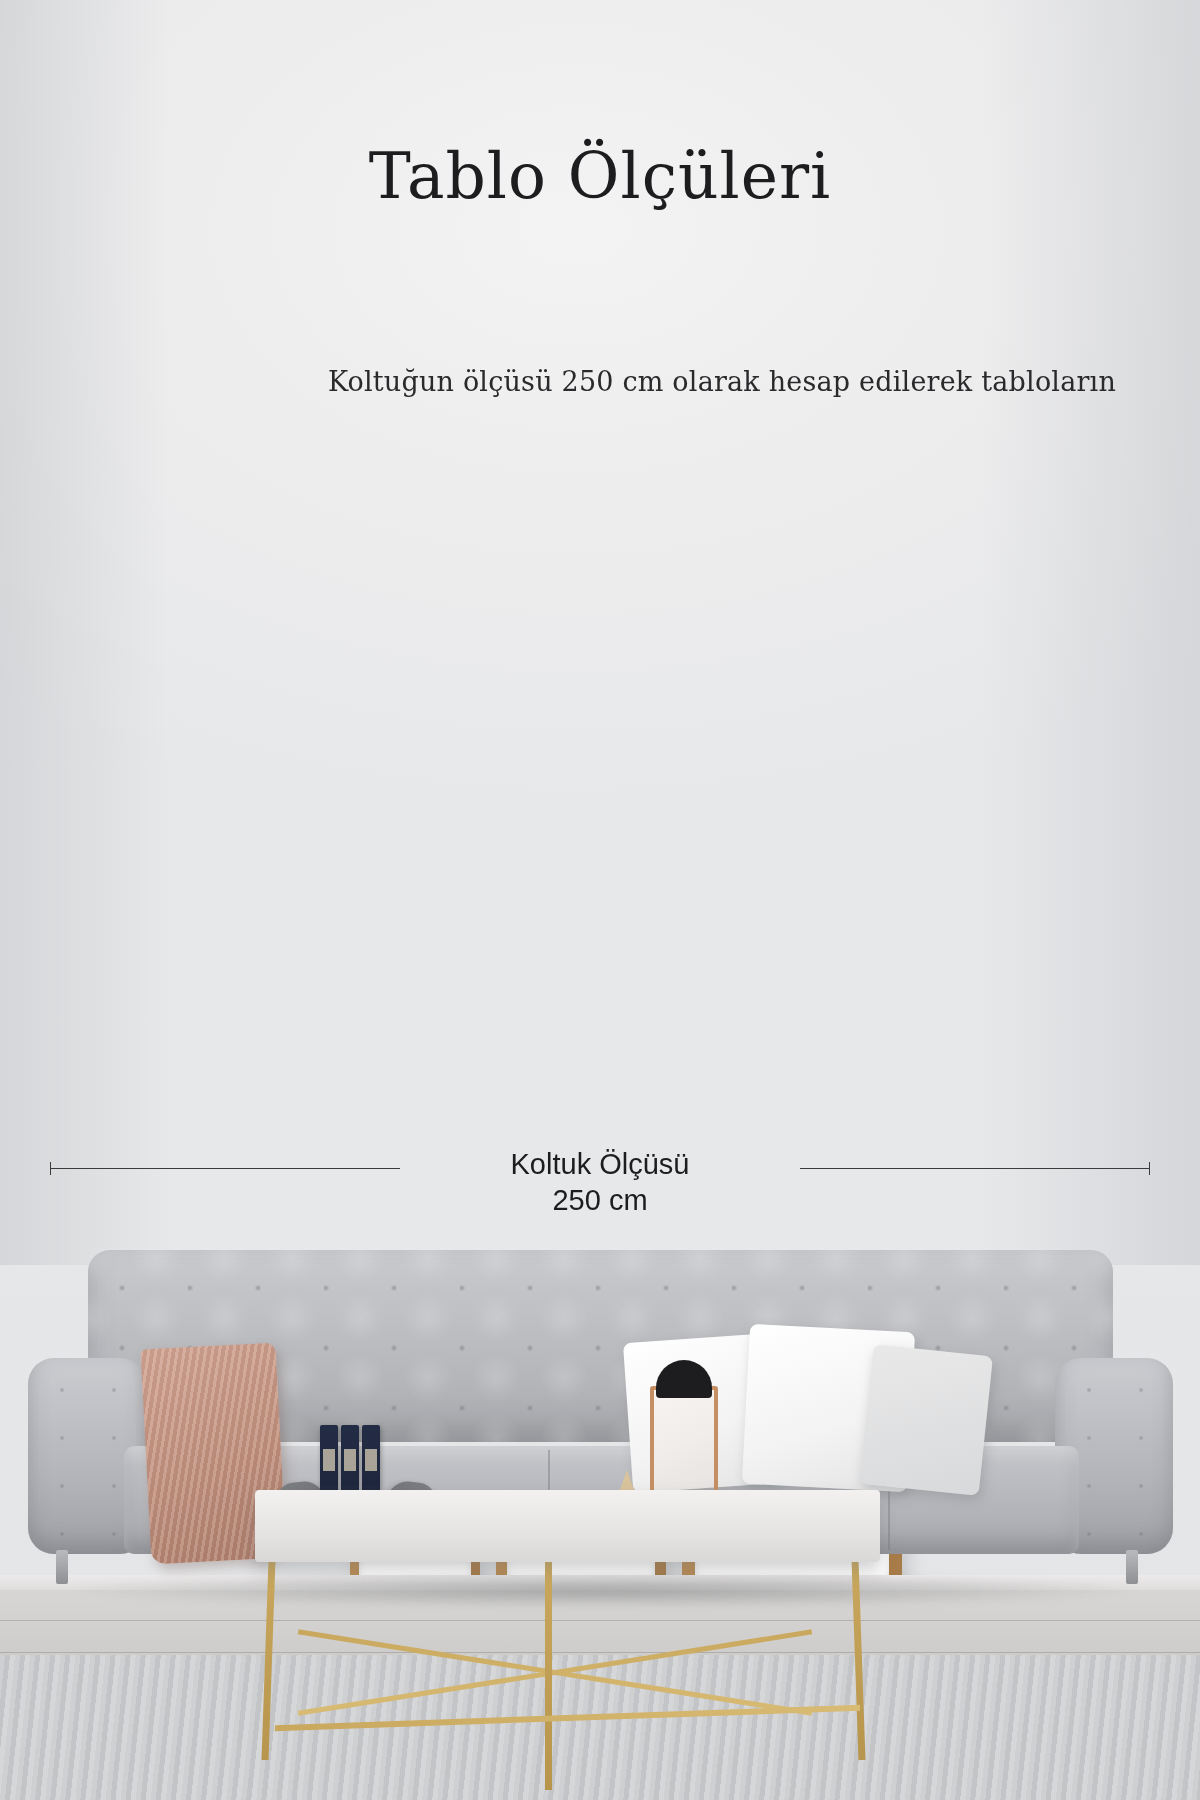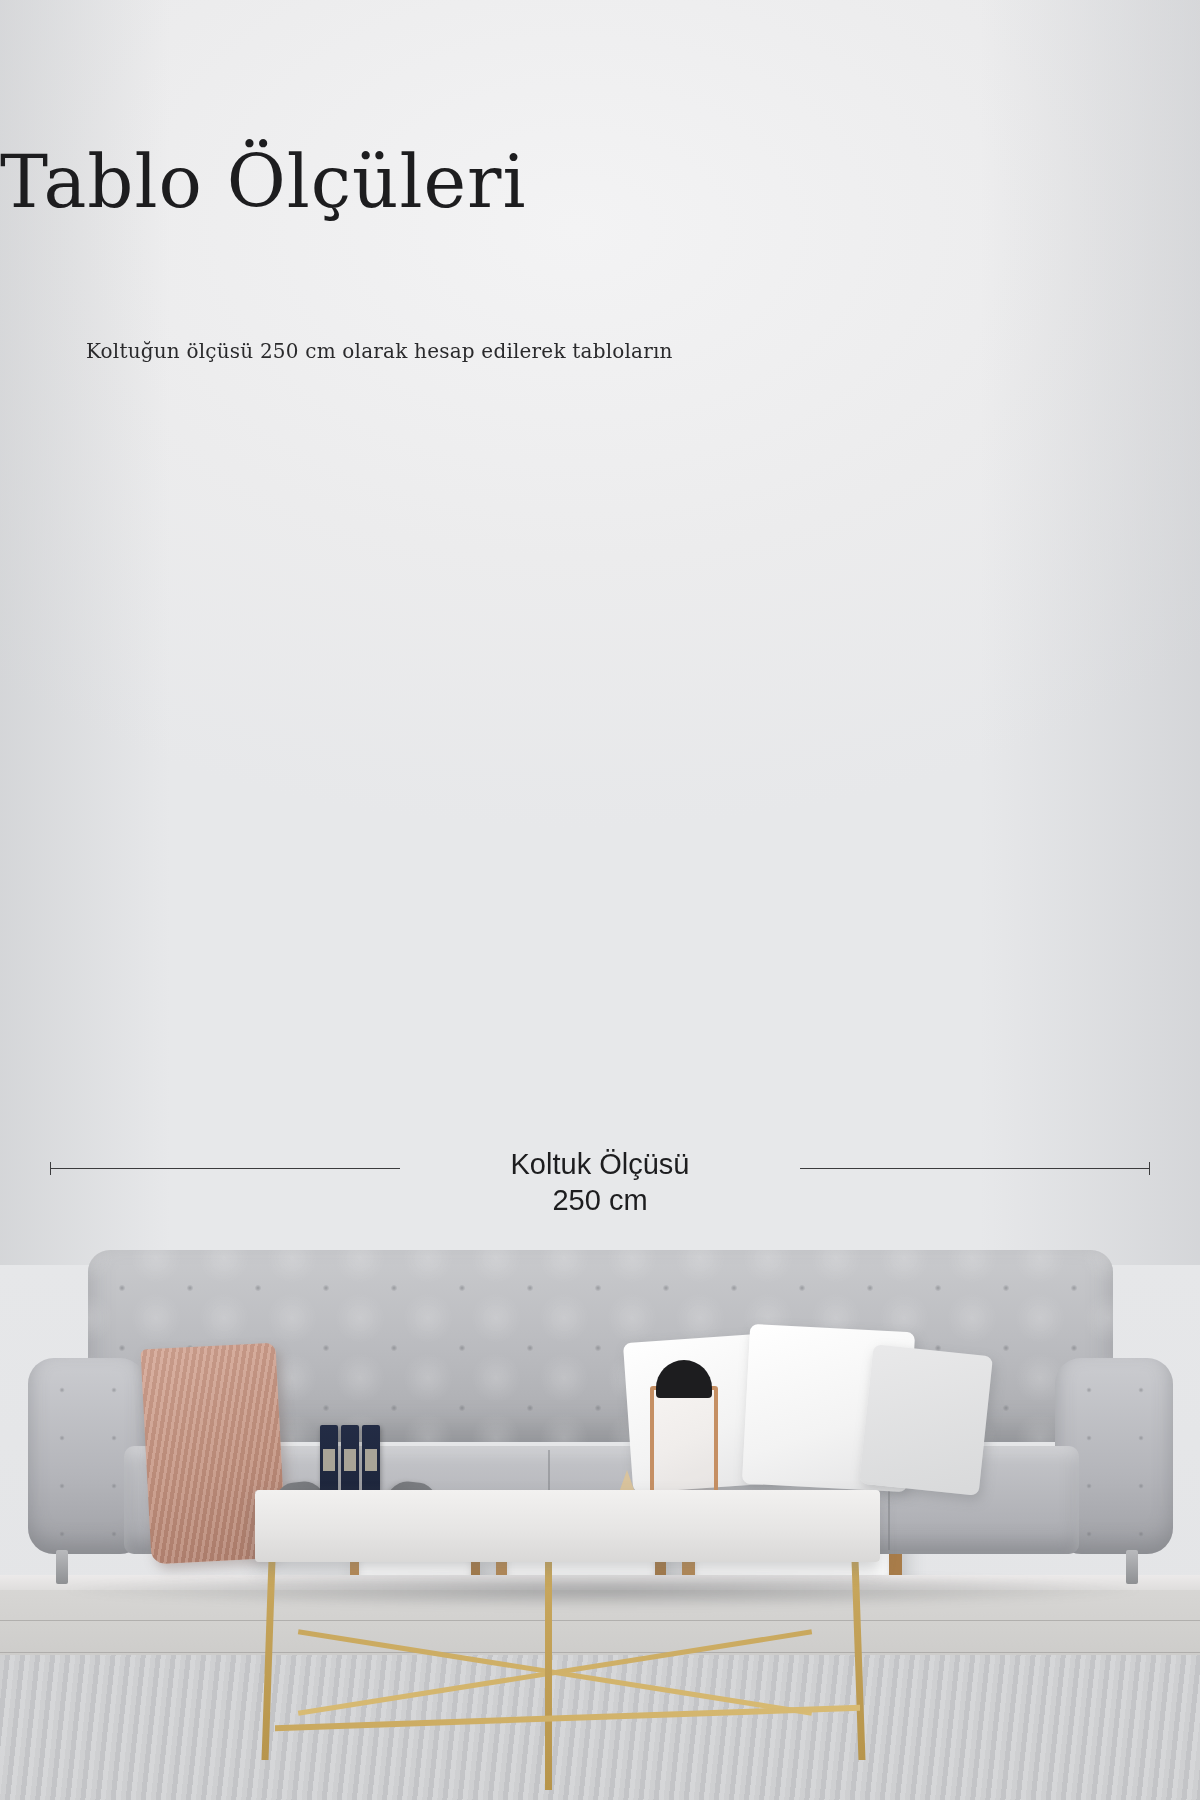--- a/index.html
+++ b/index.html
@@ -40,35 +40,36 @@
     right: 0; top: 0;
     width: 220px; height: 1265px;
     background: linear-gradient(270deg, rgba(185,187,191,0.40) 0%, rgba(185,187,191,0) 100%);
   }
 
   
   .title {
     position: absolute;
     left: 0; right: 0;
     top: 140px;
+    text-align: center;
     font-family: "DejaVu Serif", serif;
-    font-size: 72px;
+    font-size: 63px;
     font-weight: 400;
     letter-spacing: 1px;
     color: #1d1d1f;
   }
 
   .intro {
     position: absolute;
     left: 86px;
     width: 1030px;
-    top: 337px;
-    text-align: left;
+    top: 363px;
+    text-align: right;
     font-family: "DejaVu Serif", serif;
-    font-size: 20px;
+    font-size: 27px;
     line-height: 1.42;
     letter-spacing: 0.2px;
     color: #2a2a2c;
   }
 
   
   .frames {
     position: absolute;
     left: 120px;
     bottom: 0;

